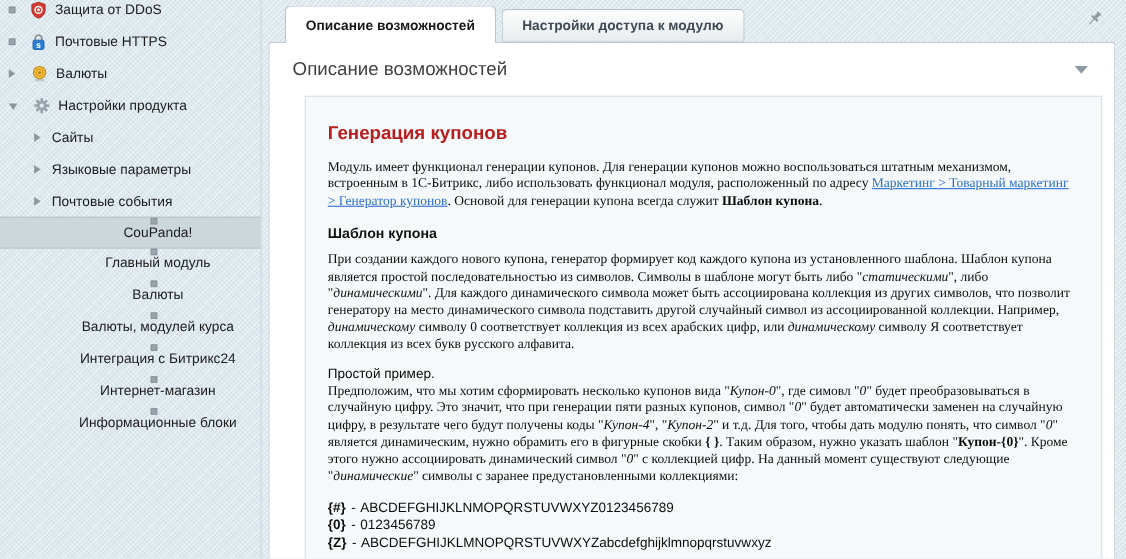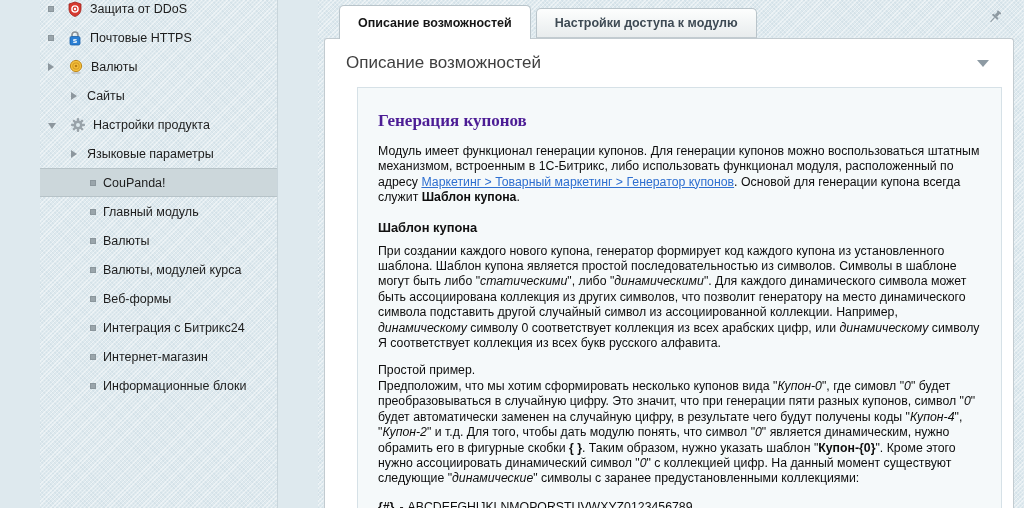--- a/index.html
+++ b/index.html
@@ -8,30 +8,29 @@
     font-family:"Liberation Sans","DejaVu Sans",sans-serif;
     background:#dee9ee;
     color:#111;
     display:flex;
   }
   .texture {
     background-color:#dee9ee;
     background-image:
       repeating-linear-gradient(135deg, rgba(255,255,255,.45) 0 1px, rgba(255,255,255,0) 1px 3px),
       repeating-linear-gradient(45deg, rgba(193,212,222,.35) 0 1px, rgba(193,212,222,0) 1px 3px);
-    margin-left: 40px;
   }
 
   
   .sidebar { width:238px; height:508px; flex:none; border-right:1px solid #c9d5db; overflow:hidden; }
   .snav { margin-top:-6px; }
   .srow { display:flex; align-items:center; height:29px; font-size:12.5px; color:#1d1d1d; cursor:pointer; white-space:nowrap; }
   .srow.l0 { padding-left:8px; }
   .srow.l1 { padding-left:31px; }
-  .srow.l2 { padding-left:50px; }
+  .srow.l2 { padding-left:50px;flex-direction:column; }
   .bul { flex:none; display:inline-block; margin-right:7px; }
   .bul.sq { width:6px; height:6px; background:#9aa5ab; border:1px solid #8b969c; }
   .bul.ar-r { width:0; height:0; border-left:6px solid #8d979e; border-top:4px solid transparent; border-bottom:4px solid transparent; margin-right:8px; }
   .bul.ar-d { width:0; height:0; border-top:6px solid #8d979e; border-left:4px solid transparent; border-right:4px solid transparent; margin-right:8px; margin-top:2px; }
   .sicon { flex:none; width:16px; height:16px; margin:0 7px 0 6px; }
   .sicon svg { width:16px; height:16px; display:block; }
   .l1 .slabel { margin-left:2px; }
   .srow.active { background:#ccd7db; border-top:1px solid #b7c3c8; border-bottom:1px solid #b7c3c8; height:29px; }
 
   
@@ -52,24 +51,24 @@
     border-radius:3px 3px 0 0; height:470px; position:relative; z-index:1; overflow:hidden;
   }
   .phead { display:flex; justify-content:space-between; align-items:center; padding:14px 24px 12px 21px; }
   .phead-title { font-size:17px; color:#3f3f3f; }
   .tri { width:0; height:0; border-top:7px solid #8d9aa3; border-left:6px solid transparent; border-right:6px solid transparent; cursor:pointer; }
 
   .inner {
     margin:2px 11px 0 32px; background:#f5f9fa; border:1px solid #d6e1e7;
     padding:15px 20px 18px 20px; min-height:450px;
   }
-  .inner h1 { font-size:17px; font-weight:bold; color:#4c1d95; margin:8px 0 13px;font-family:Liberation Serif, serif; }
+  .inner h1 { font-size:17px; font-weight:bold; color:#b91c1c; margin:8px 0 13px; }
   .inner h2 { font-size:12.9px; font-weight:bold; margin:14px 0 9px; }
   .inner p, .crow, .p-intro { font-size:12.3px; line-height:15.4px; color:#0d0d0d; }
-  .inner p { margin:0 0 9px; }
+  .inner p { margin:0 0 9px;font-family:Liberation Serif, serif; }
   .p-intro { margin:12px 0 0; }
   .inner p.mt0 { margin-top:0; }
   .seg-i { font-style:italic; }
   .seg-b { font-weight:bold; }
   a.seg-link { color:#2e6fd0; text-decoration:underline; cursor:pointer; }
   .coll { margin:13px 0 14px; }
   .crow { margin:1px 0; }
   .ckey { font-weight:bold; }
   .csep { margin:0 4px 0 5px; }
 </style>
@@ -110,65 +109,65 @@
             <rect x="3.5" y="12.8" width="9" height="2.2" rx="1.1" fill="#c4cace"></rect>
             <circle cx="8" cy="7" r="5.6" fill="#f5c13d" stroke="#c08a1e" stroke-width="1"></circle>
             <circle cx="8" cy="7" r="3.2" fill="none" stroke="#d99f24" stroke-width="1.2"></circle>
             <circle cx="8" cy="7" r="1.3" fill="#b77c14"></circle>
           </svg>
       </span>
       <span class="slabel">Валюты</span>
     </div>
 
 
-    <div class="srow l1">
-      <span class="bul ar-r"></span>
-      <span class="slabel">Сайты</span>
-    </div>
-
     <div class="srow l0">
       <span class="bul ar-d"></span>
       <span class="sicon">
         <svg viewBox="0 0 16 16">
             <g fill="#99a3aa">
               <rect x="6.8" y="1" width="2.4" height="14" rx="1"></rect>
               <rect x="6.8" y="1" width="2.4" height="14" rx="1" transform="rotate(45 8 8)"></rect>
               <rect x="6.8" y="1" width="2.4" height="14" rx="1" transform="rotate(90 8 8)"></rect>
               <rect x="6.8" y="1" width="2.4" height="14" rx="1" transform="rotate(135 8 8)"></rect>
               <circle cx="8" cy="8" r="4.4"></circle>
             </g>
             <circle cx="8" cy="8" r="2" fill="#dde9ee"></circle>
           </svg>
       </span>
       <span class="slabel">Настройки продукта</span>
     </div>
+
     <div class="srow l1">
       <span class="bul ar-r"></span>
+      <span class="slabel">Сайты</span>
+    </div>
+    <div class="srow l1">
+      <span class="bul ar-r"></span>
       <span class="slabel">Языковые параметры</span>
     </div>
+    <div class="srow l1">
+      <span class="bul ar-r"></span>
+      <span class="slabel">Почтовые события</span>
+    </div>
 
     <div class="srow l2 active">
       <span class="bul sq"></span>
       <span class="slabel">CouPanda!</span>
     </div>
     <div class="srow l2">
       <span class="bul sq"></span>
       <span class="slabel">Главный модуль</span>
     </div>
     <div class="srow l2">
       <span class="bul sq"></span>
       <span class="slabel">Валюты</span>
     </div>
     <div class="srow l2">
       <span class="bul sq"></span>
       <span class="slabel">Валюты, модулей курса</span>
-    </div>
-    <div class="srow l2">
-      <span class="bul sq"></span>
-      <span class="slabel">Веб-формы</span>
     </div>
     <div class="srow l2">
       <span class="bul sq"></span>
       <span class="slabel">Интеграция с Битрикс24</span>
     </div>
     <div class="srow l2">
       <span class="bul sq"></span>
       <span class="slabel">Интернет-магазин</span>
     </div>
     <div class="srow l2">

